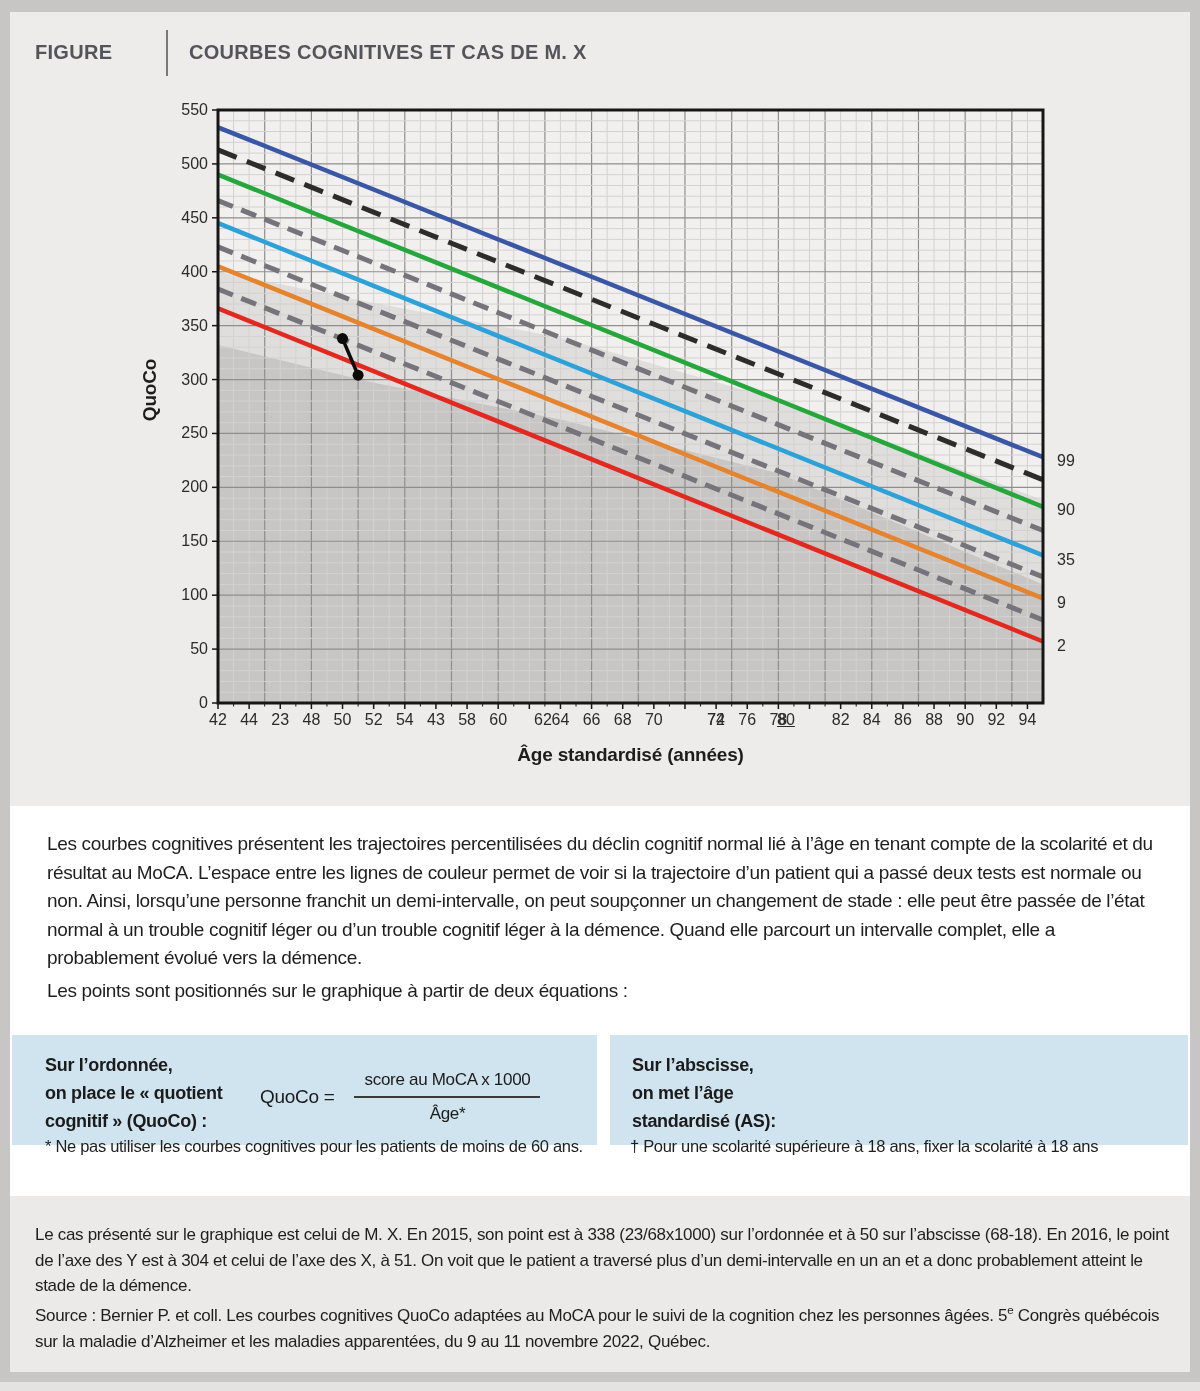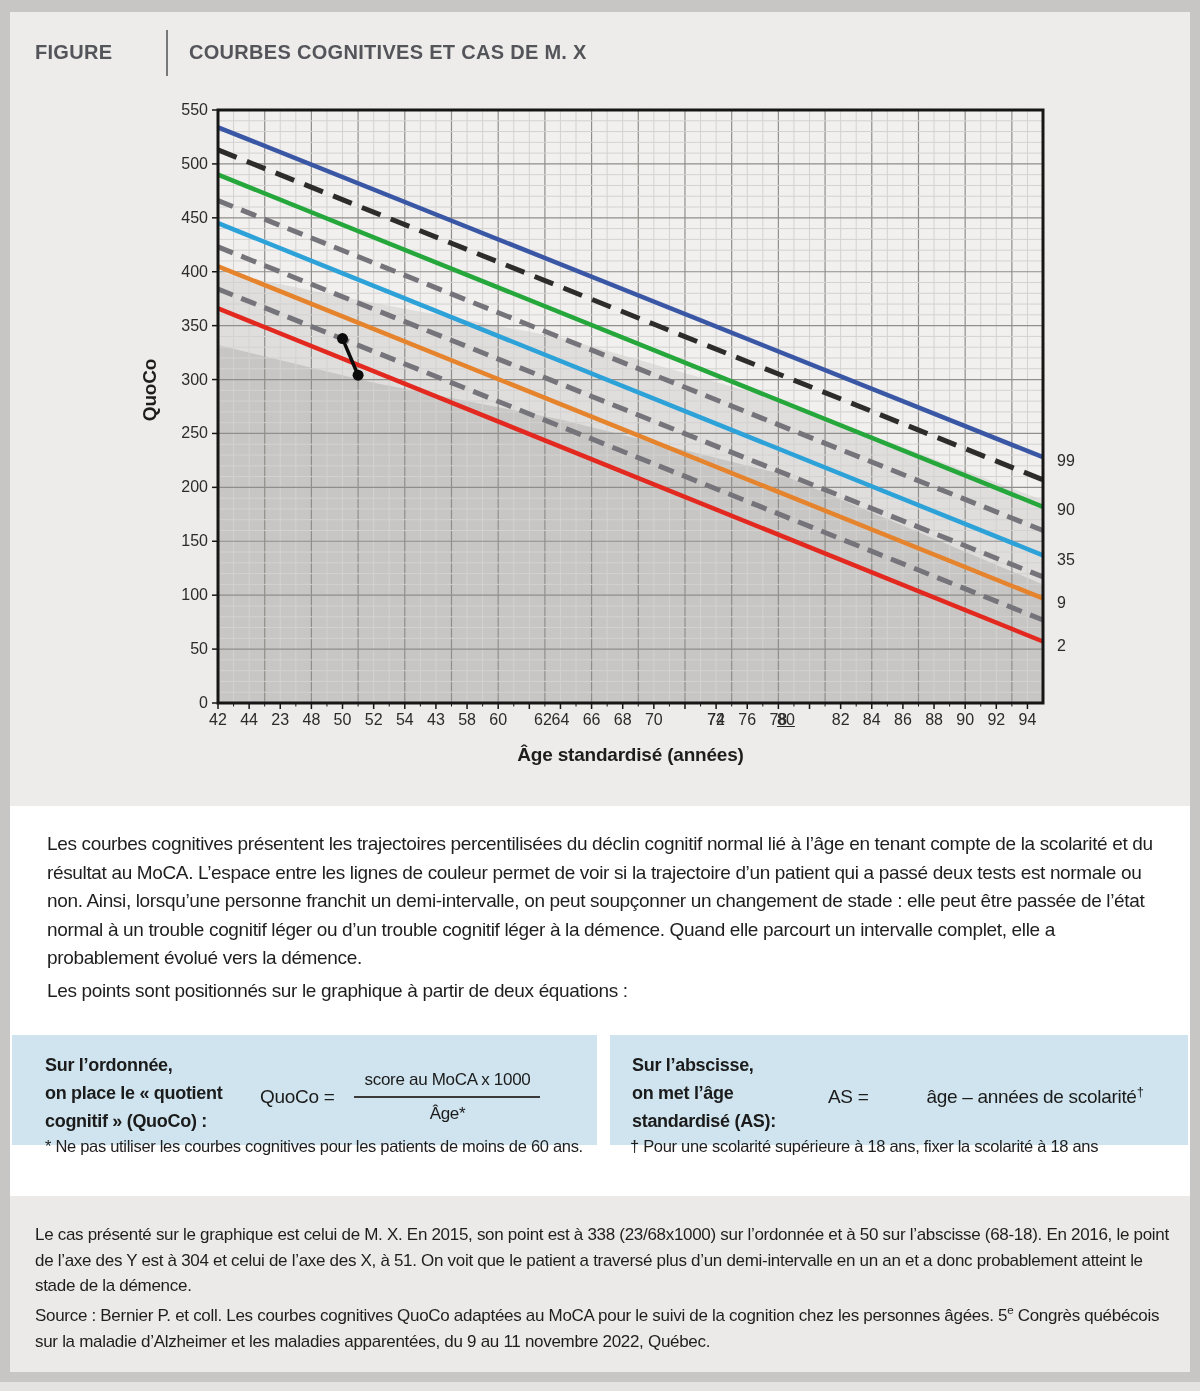--- a/index.html
+++ b/index.html
@@ -349,23 +349,19 @@
     </div>
   </div>
   <div class="eq-note eq-note-left">* Ne pas utiliser les courbes cognitives pour les patients de moins de 60 ans.</div>
 
   <div class="eq-box eq-box-right">
     <div class="eq-label" style="left:22px; top:16px;">
       <div>Sur l’abscisse,</div>
       <div>on met l’âge</div>
       <div>standardisé (AS):</div>
     </div>
-    <div class="eq-row" style="left:218px; top:16px; height:92px;">
-      <span class="eq-lhs">AS =</span>
-      <span class="eq-rhs"><span>âge – années de scolarité</span><sup>†</sup></span>
-    </div>
   </div>
   <div class="eq-note eq-note-right">† Pour une scolarité supérieure à 18 ans, fixer la scolarité à 18 ans</div>
 
   <div class="foot-text case-note">Le cas présenté sur le graphique est celui de M. X. En 2015, son point est à 338 (23/68x1000) sur l’ordonnée et à 50 sur l’abscisse (68-18). En 2016, le point de l’axe des Y est à 304 et celui de l’axe des X, à 51. On voit que le patient a traversé plus d’un demi-intervalle en un an et a donc probablement atteint le stade de la démence.</div>
   <div class="foot-text source-note"><span>Source : Bernier P. et coll. Les courbes cognitives QuoCo adaptées au MoCA pour le suivi de la cognition chez les personnes âgées. 5</span><sup>e</sup><span> Congrès québécois sur la maladie d’Alzheimer et les maladies apparentées, du 9 au 11 novembre 2022, Québec.</span></div>
 
 </div>
 
 </body></html>

